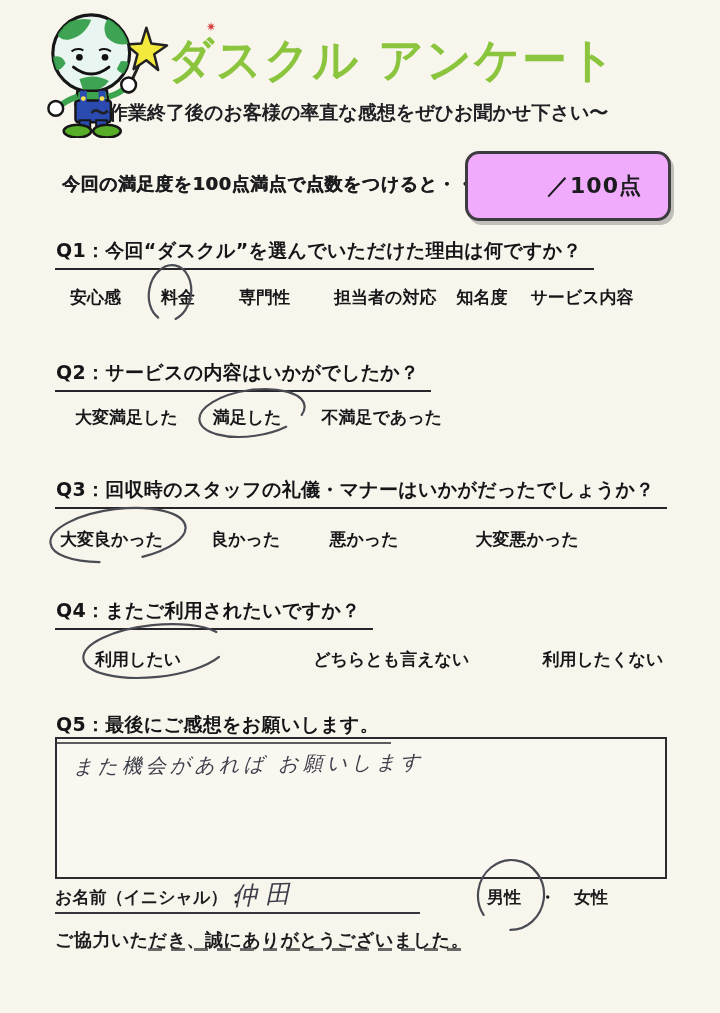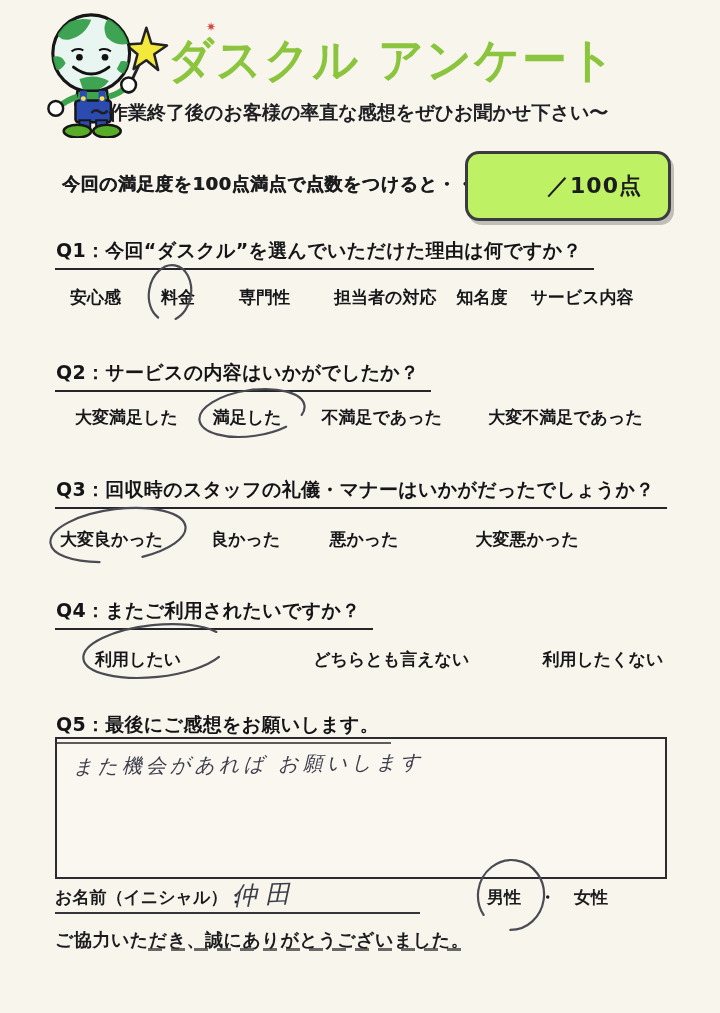--- a/index.html
+++ b/index.html
@@ -25,21 +25,21 @@
   
   .score-prompt{
     position:absolute; left:62px; top:172px;
     font-size:18px; font-weight:900; letter-spacing:.5px;
     text-shadow:.6px 0 0 currentColor;
     white-space:nowrap;
   }
   .score-box{
     position:absolute; left:465px; top:151px; width:200px; height:64px;
     border:3px solid #3c3c40; border-radius:14px;
-    background:#bef264;
+    background:#f0abfc;
     box-shadow:3px 4px 0 rgba(125,125,125,.45);
     display:flex; align-items:center; justify-content:flex-end;
   }
   .score-box .denom{ font-size:22px; font-weight:600; padding-right:26px; letter-spacing:1px; }
   
   .q-heading{
     position:absolute; font-size:19px; font-weight:700; color:#151518;
     border-bottom:2.5px solid #26262a; padding:0 12px 4px 1px;
     letter-spacing:.3px; white-space:nowrap;
   }
@@ -162,21 +162,20 @@
   </div>
   <svg class="circle-mark" style="left:140px; top:260px; transform:rotate(10deg);" width="60" height="66" viewBox="0 0 60 66">
     <ellipse cx="30" cy="33" rx="21" ry="28" pathLength="100" stroke-dasharray="88 12" stroke-dashoffset="-30"></ellipse>
   </svg>
 
   <div class="q-heading" style="left:55px; top:360px;">Q2：サービスの内容はいかがでしたか？</div>
   <div class="opt-row" style="left:75px; top:406px;">
     <span class="opt">大変満足した</span>
     <span class="opt" style="margin-left:35px">満足した</span>
     <span class="opt" style="margin-left:40px">不満足であった</span>
-    <span class="opt" style="margin-left:46px">大変不満足であった</span>
   </div>
   <svg class="circle-mark" style="left:192px; top:384px; transform:rotate(-8deg);" width="120" height="58" viewBox="0 0 120 58">
     <ellipse cx="60" cy="29" rx="53" ry="23" pathLength="100" stroke-dasharray="92 8" stroke-dashoffset="-12"></ellipse>
   </svg>
 
   <div class="q-heading" style="left:55px; top:477px;">Q3：回収時のスタッフの礼儀・マナーはいかがだったでしょうか？</div>
   <div class="opt-row" style="left:60px; top:528px;">
     <span class="opt">大変良かった</span>
     <span class="opt" style="margin-left:48px">良かった</span>
     <span class="opt" style="margin-left:49px">悪かった</span>

